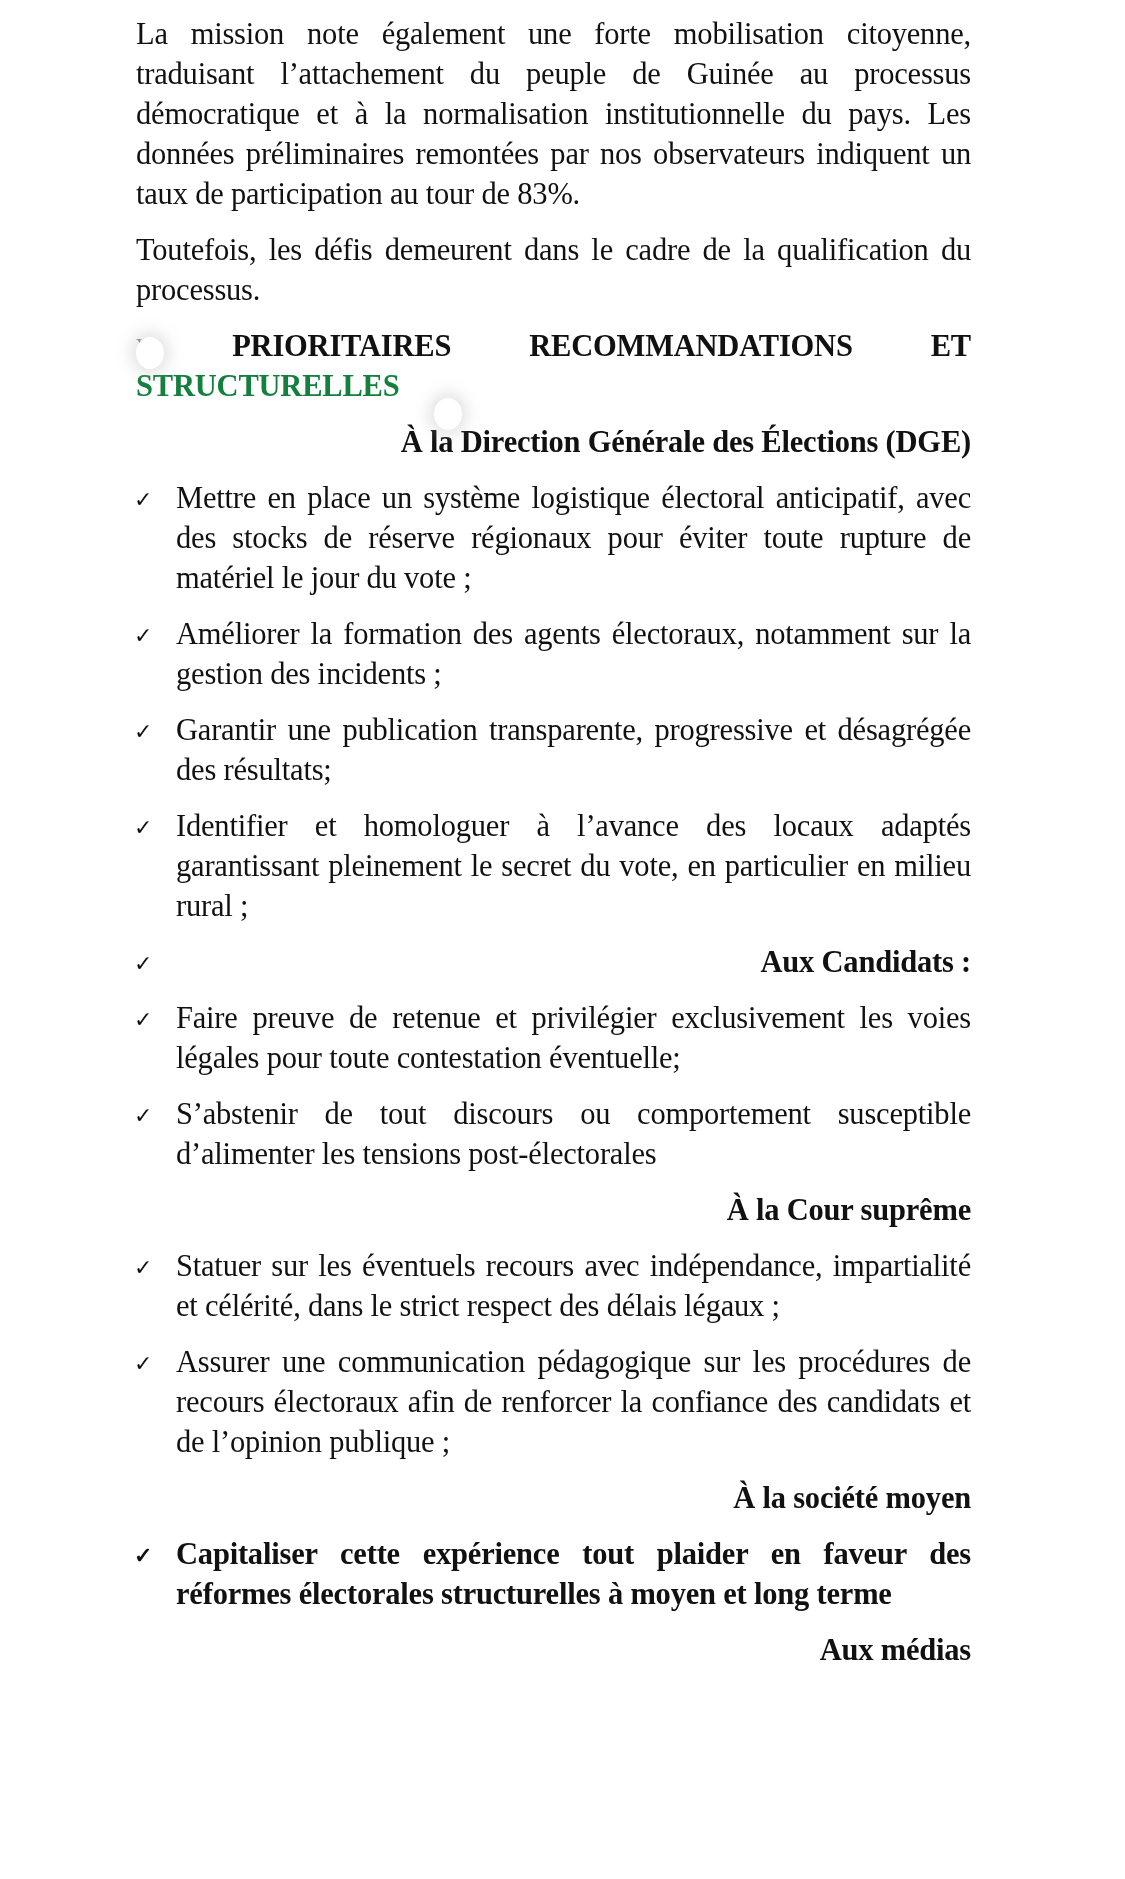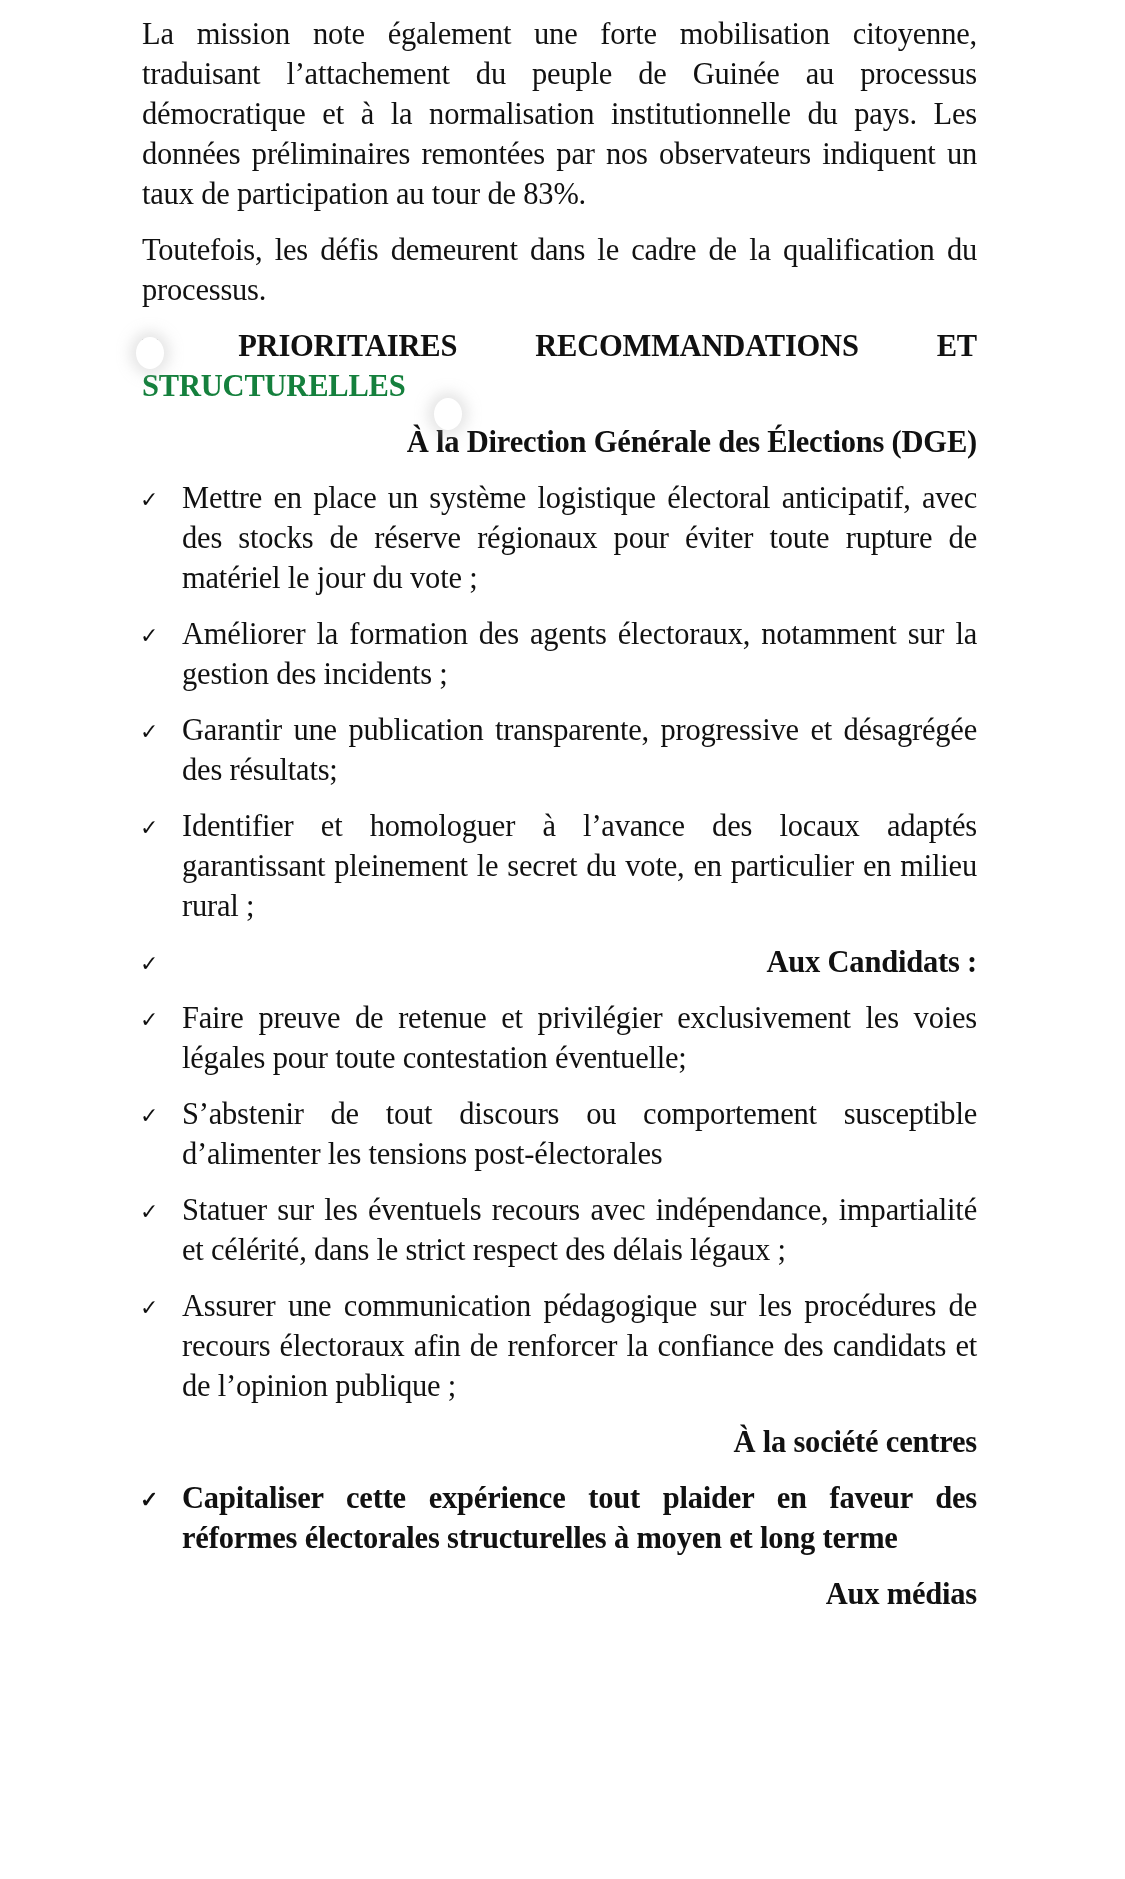--- a/index.html
+++ b/index.html
@@ -1,21 +1,21 @@
 <!DOCTYPE html>
 <html><head>
   <meta charset="utf-8">
   <style>
     html, body { margin: 0; padding: 0; background: #ffffff; }
     body {
       width: 1125px; height: 1879px; overflow: hidden; position: relative;
       font-family: "Liberation Serif", "DejaVu Serif", serif;
       color: #111111;
     }
-    .page { position: absolute; left: 142px; top: 14px; width: 835px; }
+    .page { position: absolute; left: 136px; top: 14px; width: 835px; }
     p, .item, h3, h2 {
       margin: 0; font-size: 30.5px; line-height: 40px;
       text-align: justify; letter-spacing: -0.2px;
     }
     p { margin-bottom: 16px; }
     h2 {
       font-weight: bold; text-align: justify; text-align-last: left;
       margin-top: 0; margin-bottom: 16px; position: relative;
     }
     h2 .line1 { display: flex; justify-content: space-between; }
@@ -56,23 +56,24 @@
   <div class="item"><span class="check">✓</span><span>Mettre en place un système logistique électoral anticipatif, avec des stocks de réserve régionaux pour éviter toute rupture de matériel le jour du vote ;</span></div>
   <div class="item"><span class="check">✓</span><span>Améliorer la formation des agents électoraux, notamment sur la gestion des incidents ;</span></div>
   <div class="item"><span class="check">✓</span><span>Garantir une publication transparente, progressive et désagrégée des résultats;</span></div>
   <div class="item"><span class="check">✓</span><span>Identifier et homologuer à l’avance des locaux adaptés garantissant pleinement le secret du vote, en particulier en milieu rural ;</span></div>
   <div class="item"><span class="check">✓</span></div>
 
   <h3>Aux Candidats :</h3>
   <div class="item"><span class="check">✓</span><span>Faire preuve de retenue et privilégier exclusivement les voies légales pour toute contestation éventuelle;</span></div>
   <div class="item"><span class="check">✓</span><span>S’abstenir de tout discours ou comportement susceptible d’alimenter les tensions post-électorales</span></div>
 
+  <h3>À la Cour suprême</h3>
   <div class="item"><span class="check">✓</span><span>Statuer sur les éventuels recours avec indépendance, impartialité et célérité, dans le strict respect des délais légaux ;</span></div>
   <div class="item"><span class="check">✓</span><span>Assurer une communication pédagogique sur les procédures de recours électoraux afin de renforcer la confiance des candidats et de l’opinion publique ;</span></div>
 
-  <h3>À la société centres</h3>
+  <h3>À la société moyen</h3>
   <div class="item bold"><span class="check">✓</span><span>Capitaliser cette expérience tout plaider en faveur des réformes électorales structurelles à moyen et long terme</span></div>
 
   <h3>Aux médias</h3>
 </div>
 
 <div class="blob" style="left:136px; top:337px;"></div>
 <div class="blob" style="left:434px; top:398px;"></div>
 
 </body></html>

